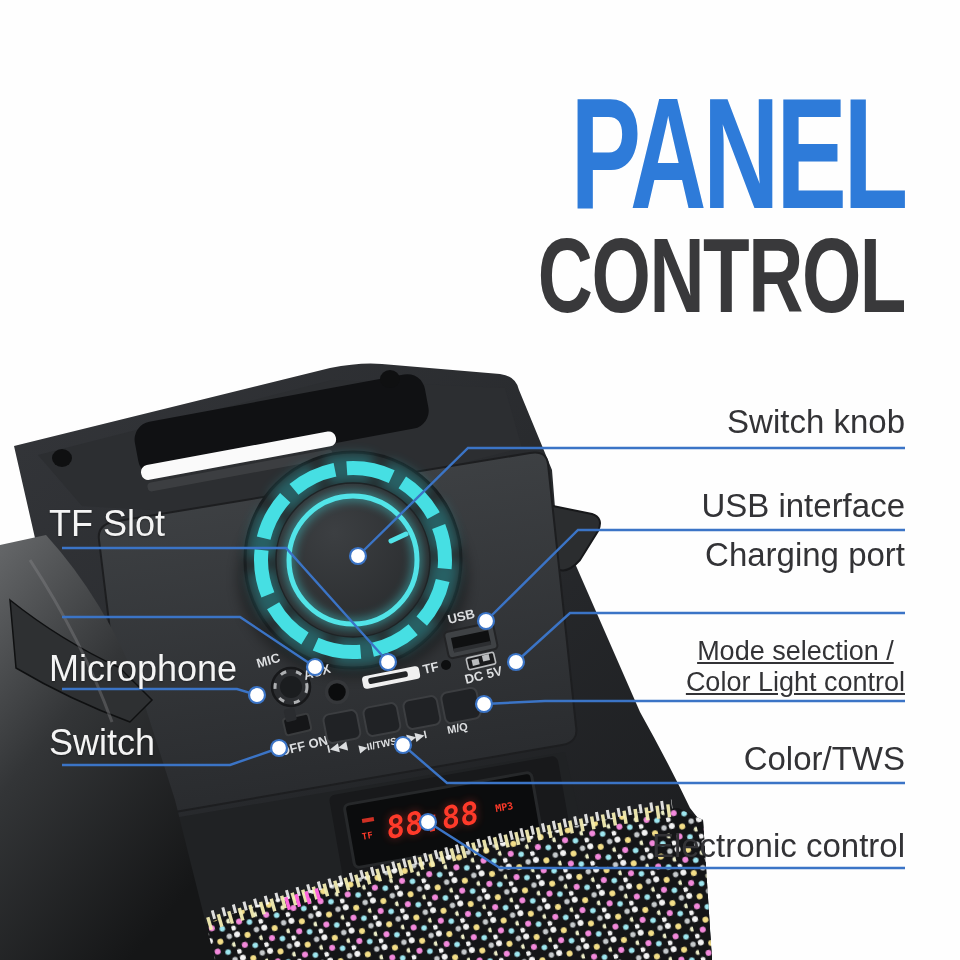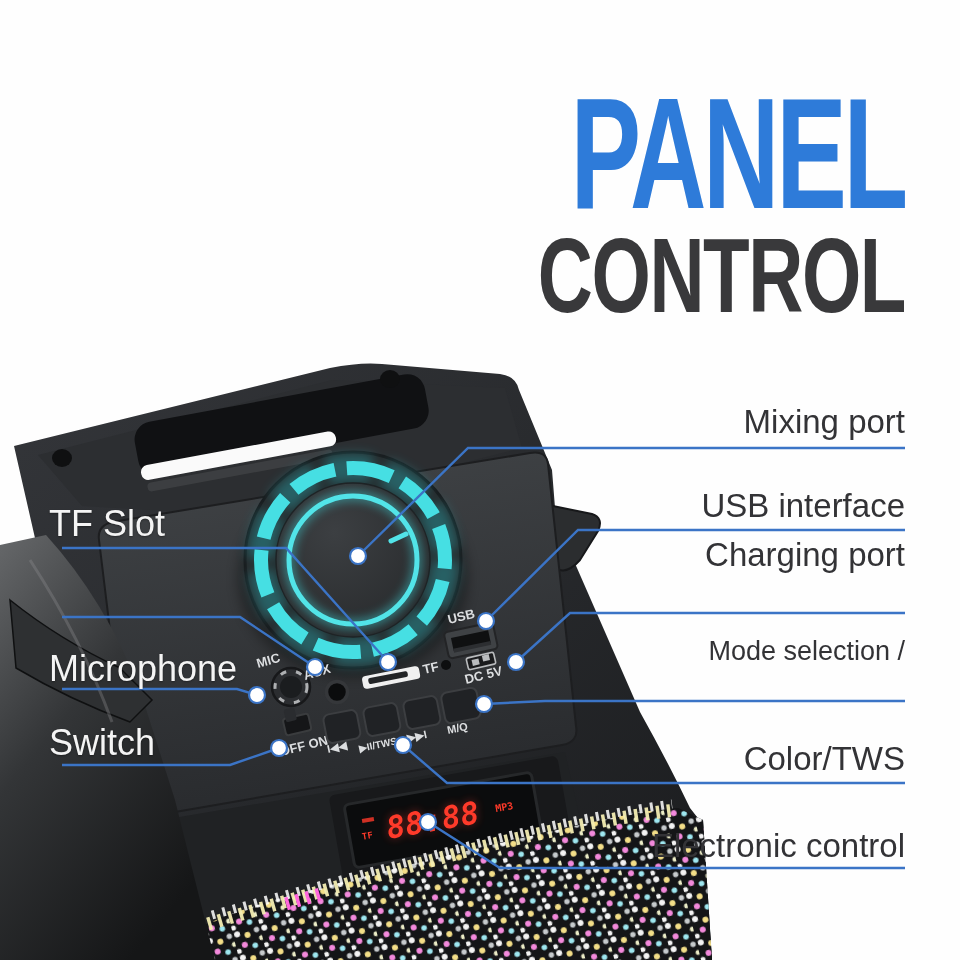--- a/index.html
+++ b/index.html
@@ -22,21 +22,21 @@
   }
   .title2{
     position:absolute;right:55px;top:222px;font-weight:bold;font-size:106px;
     line-height:1;letter-spacing:-2px;color:var(--heading-dark);
     transform:scaleX(.72);transform-origin:100% 50%;white-space:nowrap;
   }
   .rlabel{
     position:absolute;right:55px;font-size:33px;color:var(--right-label-dark);
     white-space:nowrap;text-align:right;
   }
-  .rlabel.small{font-size:27px;line-height:31px;text-align:center;}
+  .rlabel.small{font-size:27px;line-height:31px;text-align:center;text-decoration:underline;}
   .llabel{
     position:absolute;left:49px;font-size:36px;color:var(--left-label-white);
     white-space:nowrap;text-shadow:0 1px 2px rgba(0,0,0,.35);
   }
 </style>
 </head>
 <body>
 
 <div class="canvas">
 
@@ -195,25 +195,26 @@
       <circle cx="388" cy="662" r="8"></circle>
       <circle cx="315" cy="667" r="8"></circle>
       <circle cx="257" cy="695" r="8"></circle>
       <circle cx="279" cy="748" r="8"></circle>
     </g>
   </svg>
 
   <div class="title1">PANEL</div>
   <div class="title2">CONTROL</div>
 
-  <div class="rlabel" style="top:403px">Mixing port</div>
+  <div class="rlabel" style="top:403px">Switch knob</div>
   <div class="rlabel" style="top:487px">USB interface</div>
   <div class="rlabel" style="top:536px">Charging port</div>
   <div class="rlabel small" style="top:636px">
     <div>Mode selection /</div>
+    <div>Color Light control</div>
   </div>
   <div class="rlabel" style="top:740px">Color/TWS</div>
   <div class="rlabel" style="top:827px">Electronic control</div>
 
   <div class="llabel" style="top:503px">TF Slot</div>
   <div class="llabel" style="top:648px">Microphone</div>
   <div class="llabel" style="top:722px">Switch</div>
 
 </div>
 

